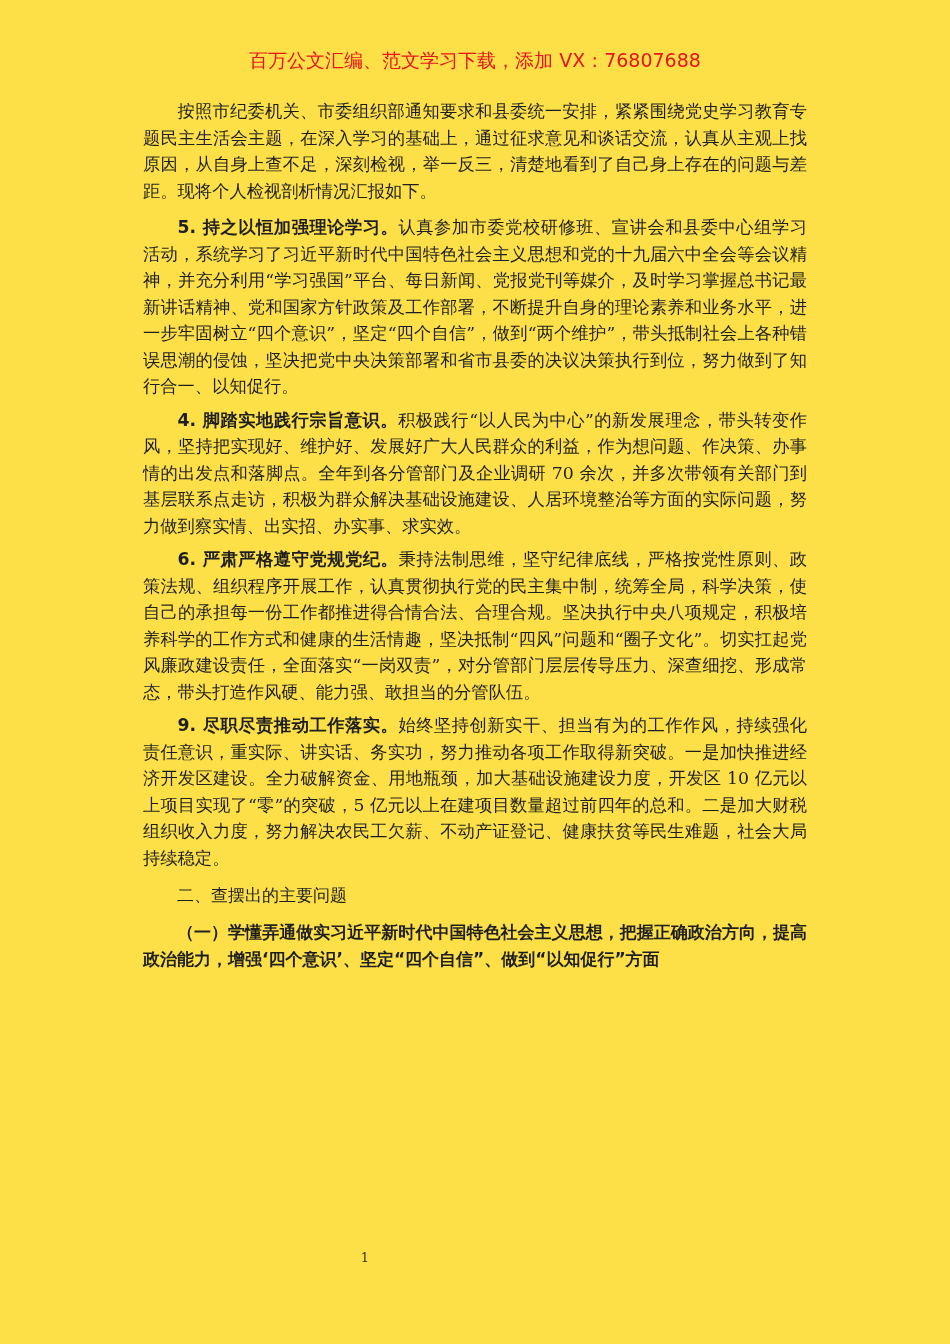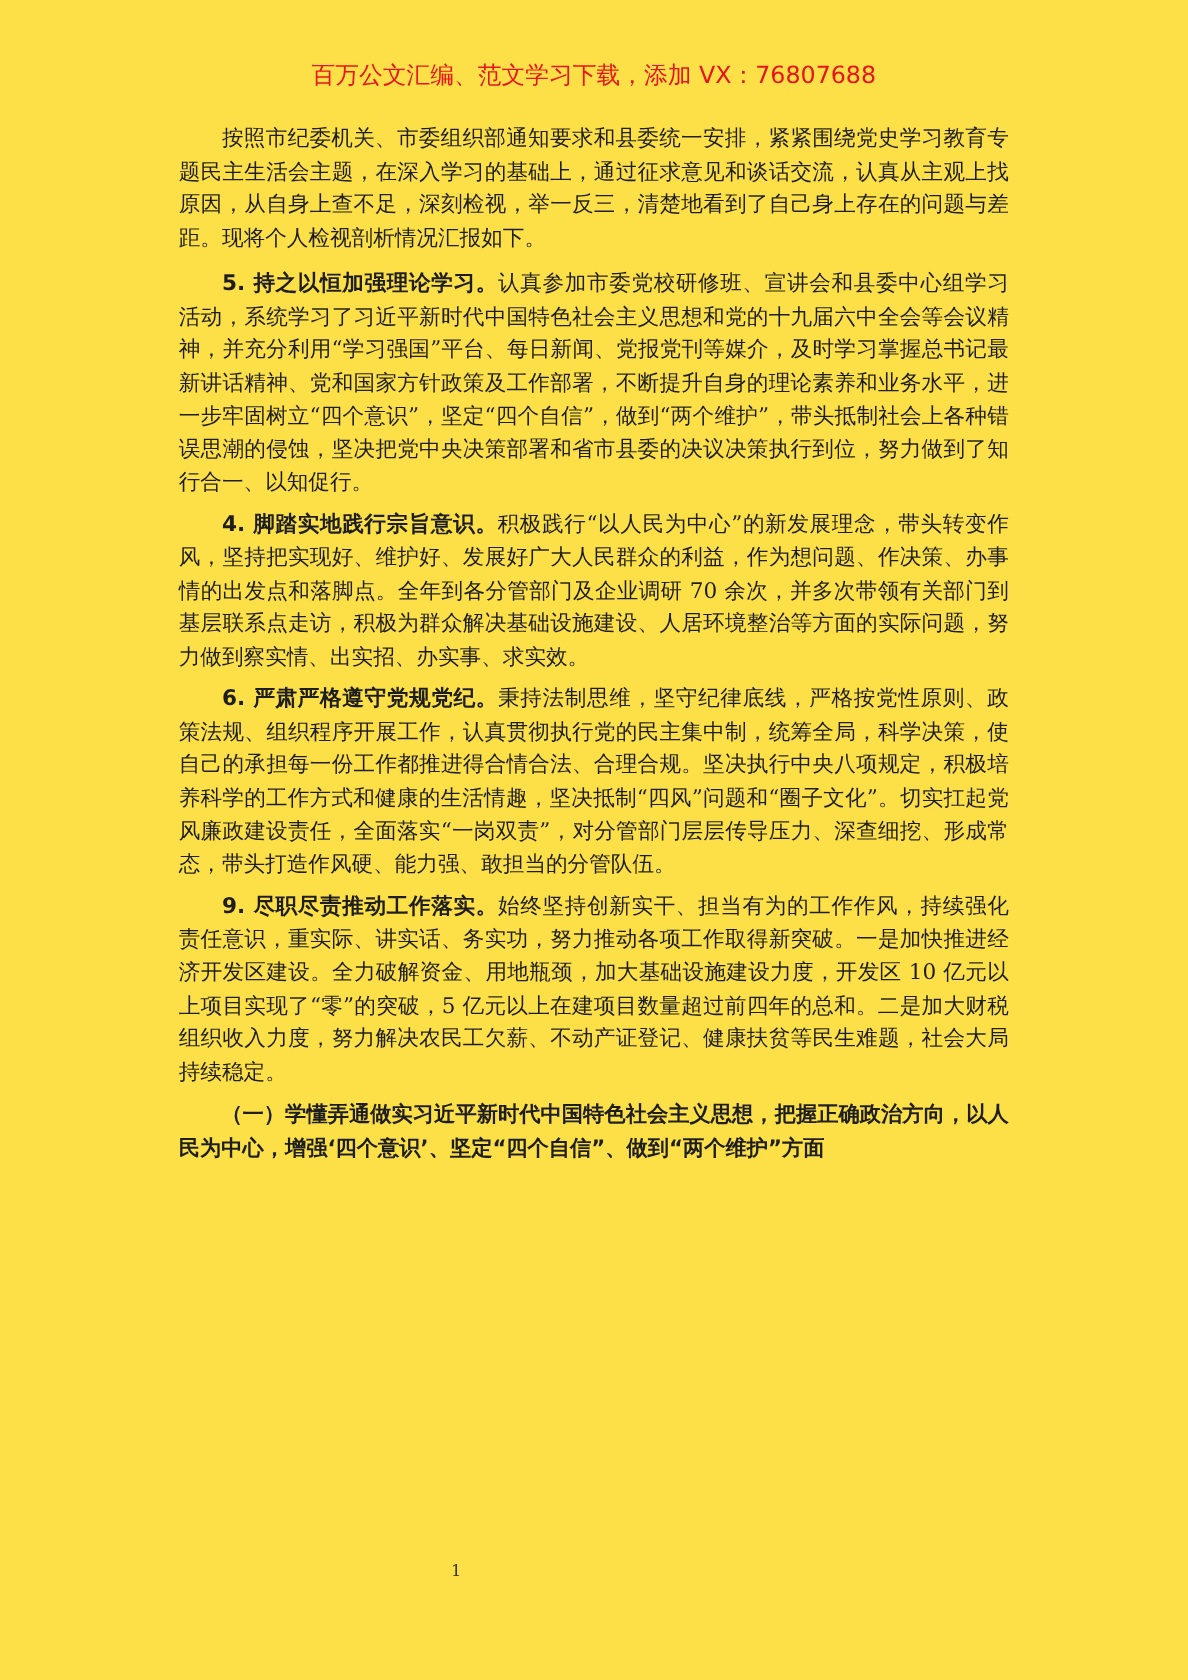--- a/index.html
+++ b/index.html
@@ -42,17 +42,18 @@
     <p class="p">
       <span class="lead">4. 脚踏实地践行宗旨意识。</span><span>积极践行“以人民为中心”的新发展理念，带头转变作风，坚持把实现好、维护好、发展好广大人民群众的利益，作为想问题、作决策、办事情的出发点和落脚点。全年到各分管部门及企业调研 70 余次，并多次带领有关部门到基层联系点走访，积极为群众解决基础设施建设、人居环境整治等方面的实际问题，努力做到察实情、出实招、办实事、求实效。</span>
     </p>
     <p class="p">
       <span class="lead">6. 严肃严格遵守党规党纪。</span><span>秉持法制思维，坚守纪律底线，严格按党性原则、政策法规、组织程序开展工作，认真贯彻执行党的民主集中制，统筹全局，科学决策，使自己的承担每一份工作都推进得合情合法、合理合规。坚决执行中央八项规定，积极培养科学的工作方式和健康的生活情趣，坚决抵制“四风”问题和“圈子文化”。切实扛起党风廉政建设责任，全面落实“一岗双责”，对分管部门层层传导压力、深查细挖、形成常态，带头打造作风硬、能力强、敢担当的分管队伍。</span>
     </p>
     <p class="p">
       <span class="lead">9. 尽职尽责推动工作落实。</span><span>始终坚持创新实干、担当有为的工作作风，持续强化责任意识，重实际、讲实话、务实功，努力推动各项工作取得新突破。一是加快推进经济开发区建设。全力破解资金、用地瓶颈，加大基础设施建设力度，开发区 10 亿元以上项目实现了“零”的突破，5 亿元以上在建项目数量超过前四年的总和。二是加大财税组织收入力度，努力解决农民工欠薪、不动产证登记、健康扶贫等民生难题，社会大局持续稳定。</span>
     </p>
 
-    <p class="subhead">（一）学懂弄通做实习近平新时代中国特色社会主义思想，把握正确政治方向，以人民为中心，增强‘四个意识’、坚定“四个自信”、做到“两个维护”方面</p>
+    <p class="h1">二、查摆出的主要问题</p>
+    <p class="subhead">（一）学懂弄通做实习近平新时代中国特色社会主义思想，把握正确政治方向，提高政治能力，增强‘四个意识’、坚定“四个自信”、做到“以知促行”方面</p>
   </div>
 
   <div class="footer">1</div>
 </div>
 
 </body></html>

